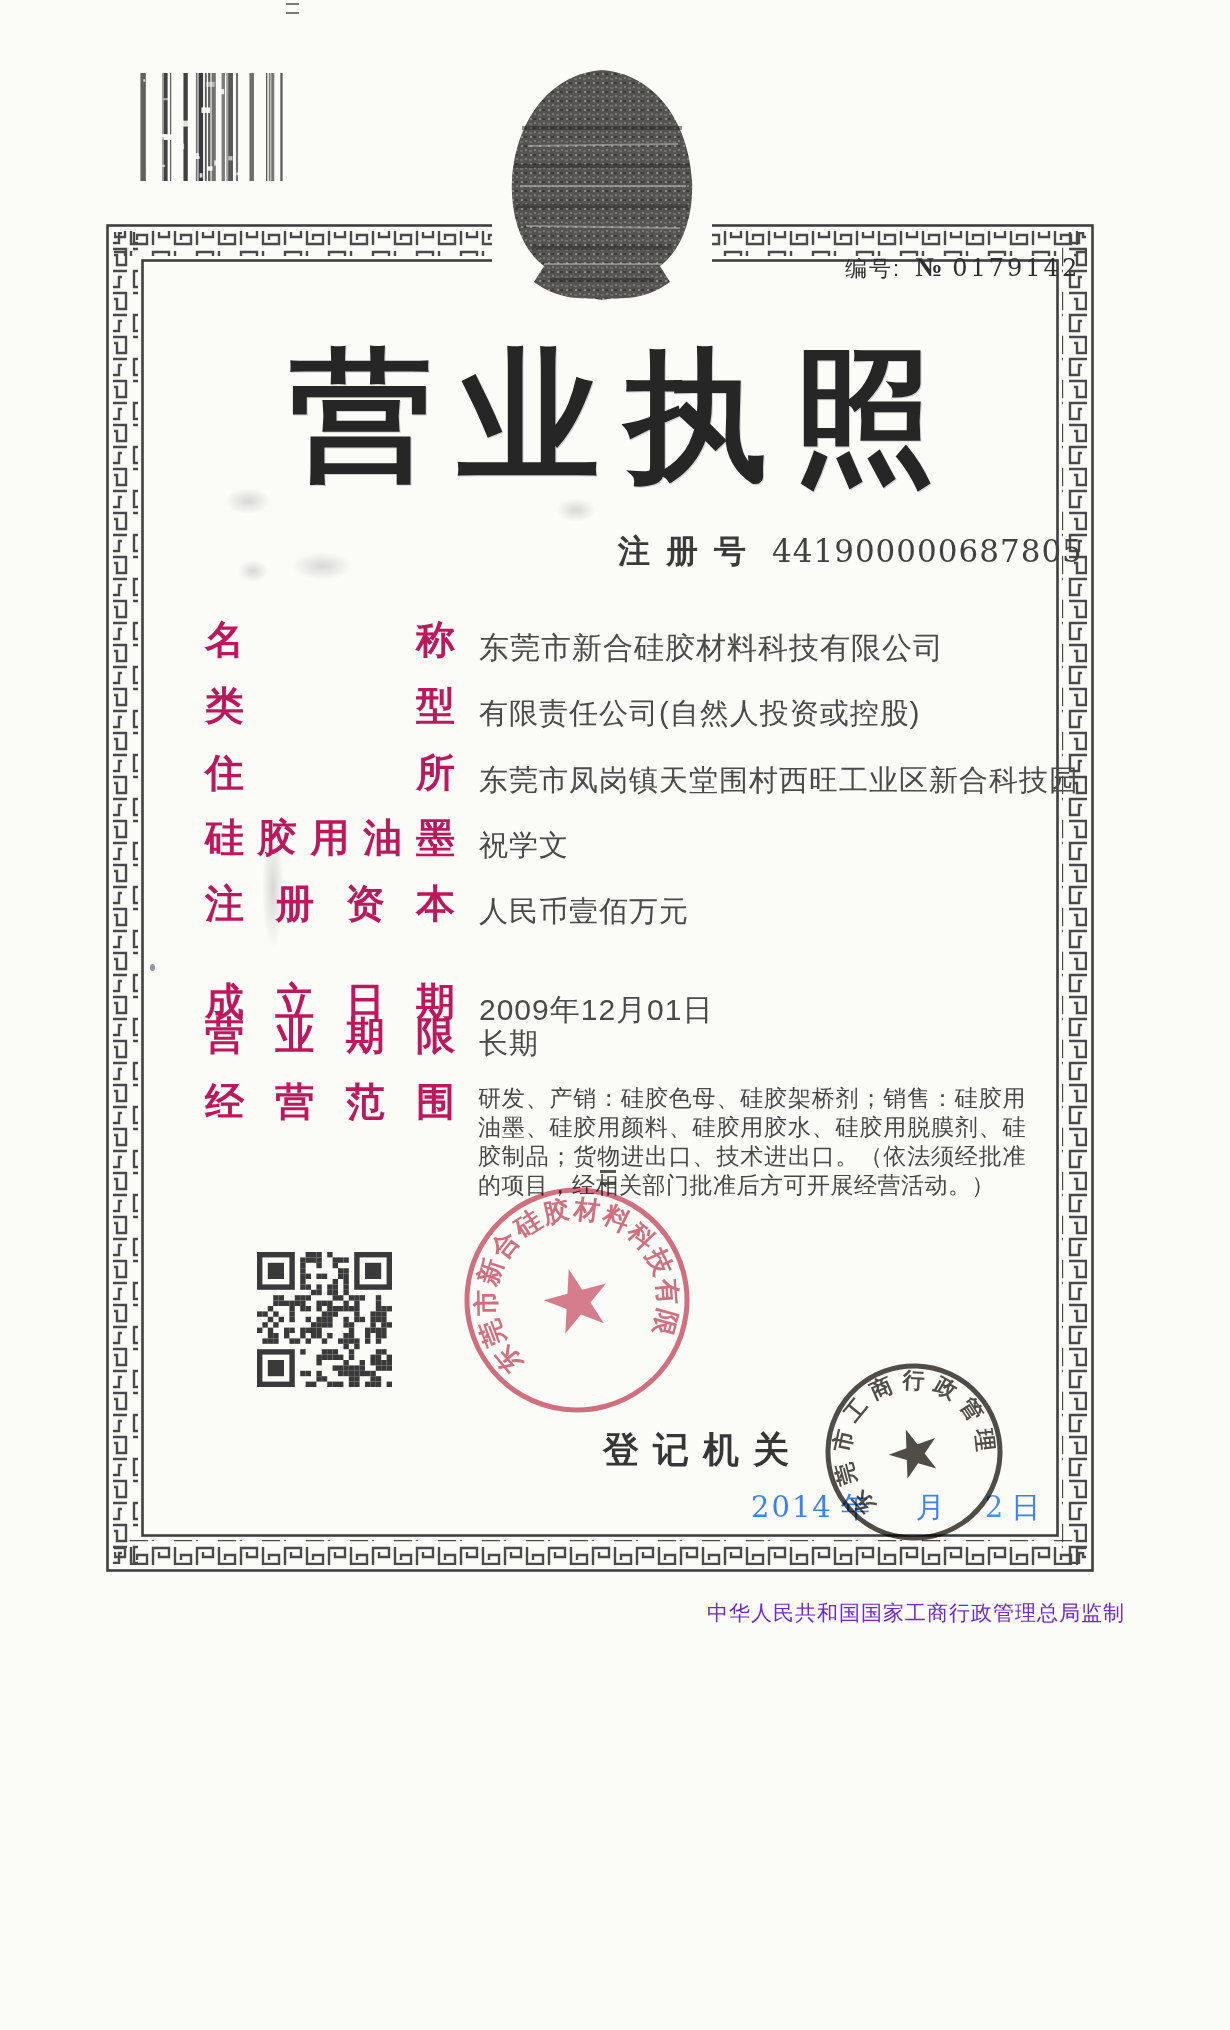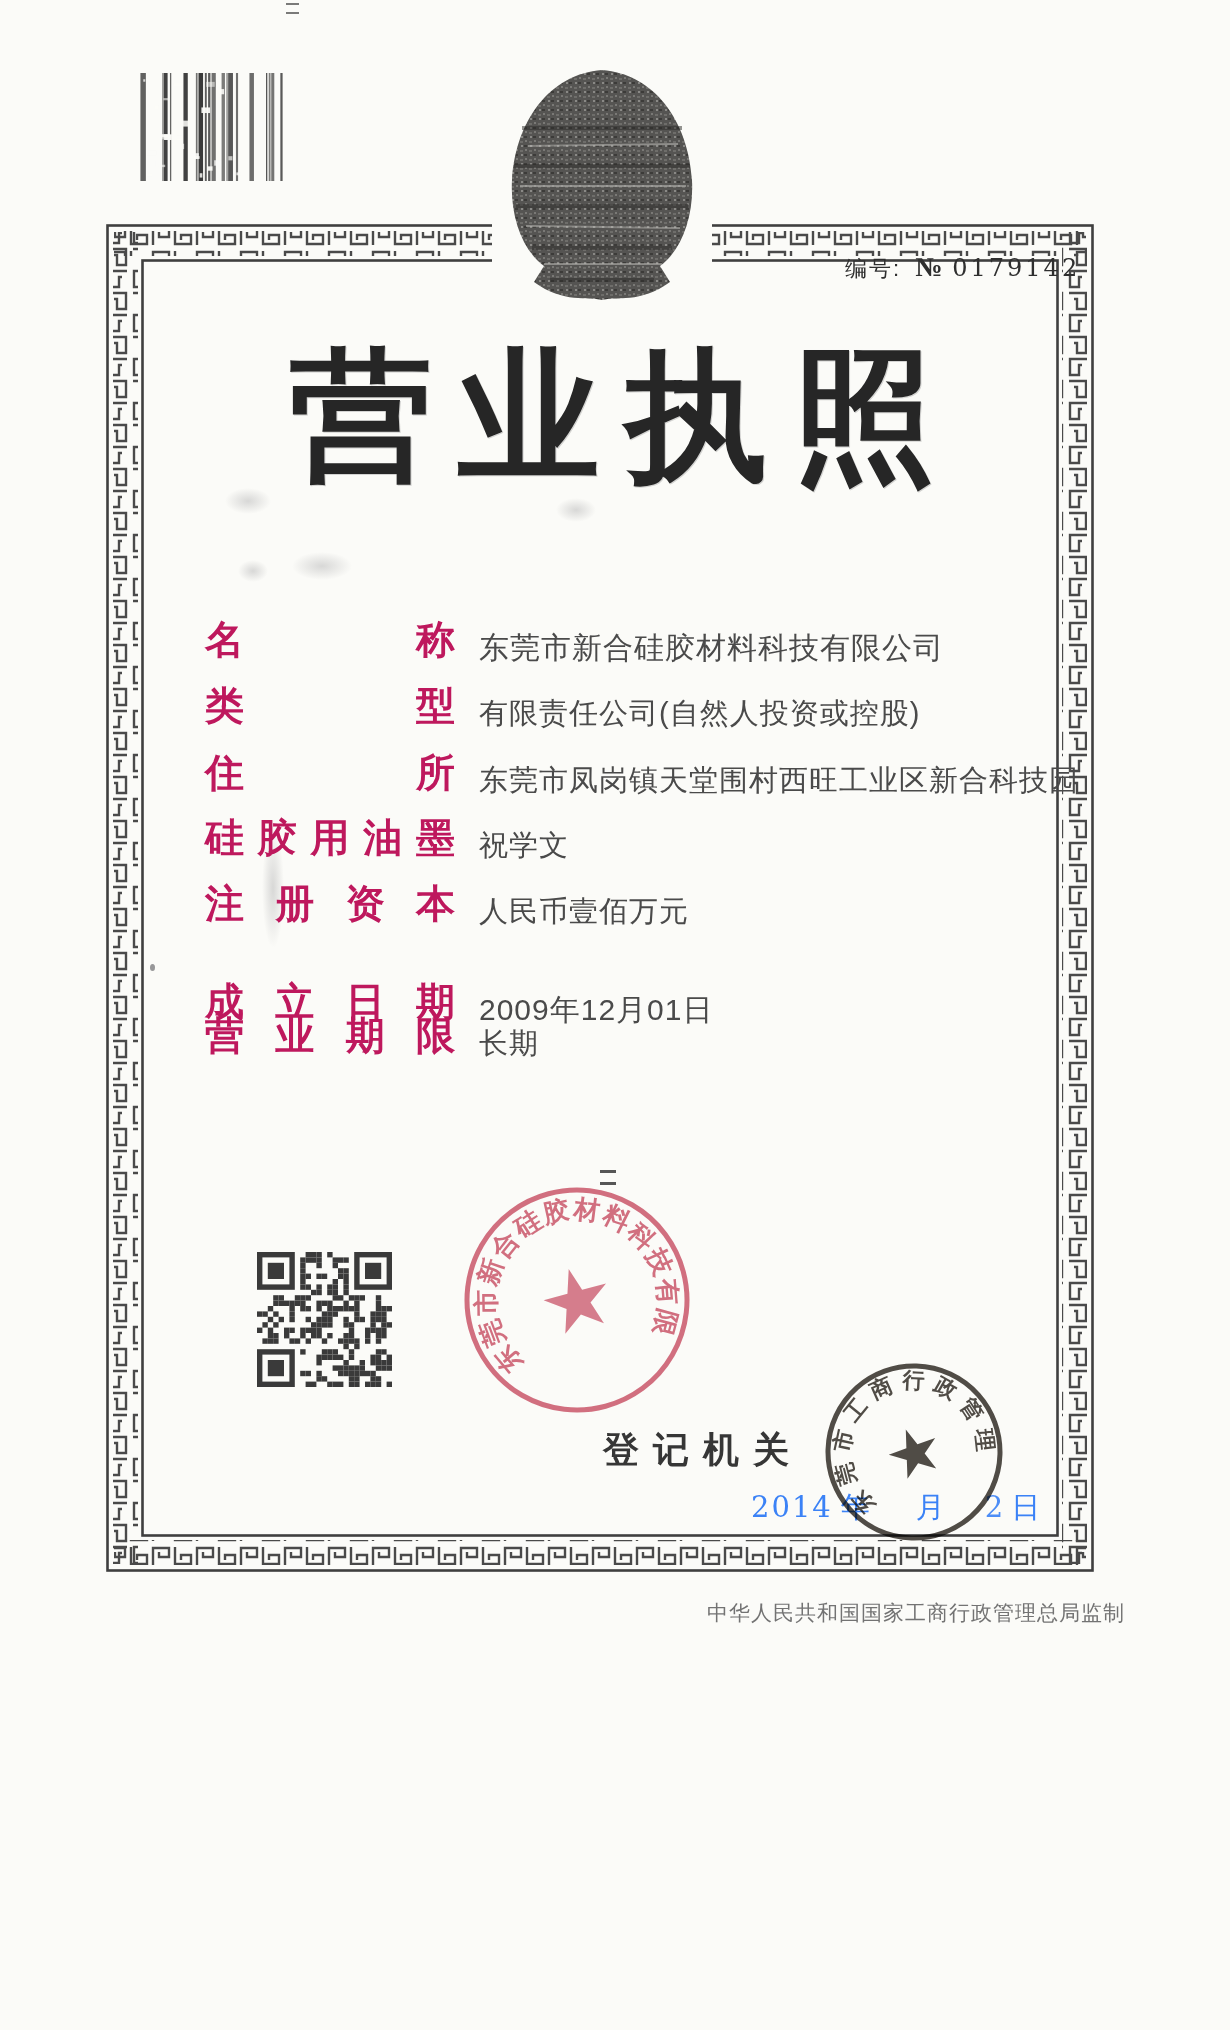--- a/index.html
+++ b/index.html
@@ -39,21 +39,21 @@
   
   .registrar{left:603px;top:1426px;font-size:36px;font-weight:600;letter-spacing:14px;color:#363636;
              font-family:"Liberation Serif", serif;}
   .dateline{left:751px;top:1488px;font-size:29px;color:#3b82f6;white-space:nowrap;}
   .dateline .num{font-family:"DejaVu Serif", serif;letter-spacing:2px;}
   .dateline .u1{margin-left:8px;} .dateline .u2{margin-left:46px;} .dateline .u3{margin-left:6px;}
   .dateline .day{margin-left:40px;opacity:.9;}
   
   .footer-left{left:97px;top:1599px;font-size:20px;color:#454545;letter-spacing:1px;
                font-family:"Liberation Serif", serif;}
-  .footer-right{left:707px;top:1599px;font-size:21px;color:#737373;letter-spacing:1px;
+  .footer-right{left:707px;top:1599px;font-size:21px;color:#6d28d9;letter-spacing:1px;
                font-family:Liberation Sans, sans-serif;}
   
   .seal{mix-blend-mode:multiply;}
   .seal text{font-family:"Liberation Serif", serif;font-weight:bold;}
 </style>
 </head>
 <body>
 
 <div class="page">
 
@@ -168,20 +168,23 @@
     <span>编号:</span><span class="nosym">№</span><span class="digits">0179142</span>
   </div>
 
   <div class="abs title">
     <span>营</span>
     <span>业</span>
     <span>执</span>
     <span>照</span>
   </div>
 
+  <div class="abs regline">
+    <span class="rlabel">注册号</span><span class="rno">441900000687805</span>
+  </div>
 
   <div class="abs row" style="top:618px;">
     <span class="f-label">名称</span><span class="f-value" style="font-size:30px;">东莞市新合硅胶材料科技有限公司</span>
   </div>
   <div class="abs row" style="top:751px;">
     <span class="f-label">住所</span><span class="f-value">东莞市凤岗镇天堂围村西旺工业区新合科技园</span>
   </div>
   <div class="abs row" style="top:684px;">
     <span class="f-label">类型</span><span class="f-value">有限责任公司(自然人投资或控股)</span>
   </div>
@@ -189,20 +192,24 @@
     <span class="f-label">硅胶用油墨</span><span class="f-value">祝学文</span>
   </div>
   <div class="abs row" style="top:882px;">
     <span class="f-label">注册资本</span><span class="f-value">人民币壹佰万元</span>
   </div>
   <div class="abs row" style="top:948px;margin-top:32px;">
     <span class="f-label">成立日期</span><span class="f-value" style="font-size:30px;">2009年12月01日</span>
   </div>
   <div class="abs row" style="top:1014px;">
     <span class="f-label">营业期限</span><span class="f-value">长期</span>
+  </div>
+  <div class="abs row" style="top:1080px;height:130px;">
+    <span class="f-label">经营范围</span>
+    <span class="scope-value">研发、产销：硅胶色母、硅胶架桥剂；销售：硅胶用油墨、硅胶用颜料、硅胶用胶水、硅胶用脱膜剂、硅胶制品；货物进出口、技术进出口。（依法须经批准的项目，经相关部门批准后方可开展经营活动。）</span>
   </div>
   <div class="abs tinybars" style="left:600px;top:1170px;"></div>
 
   <div class="abs" style="left:257px;top:1252px;">
     <svg id="qr-svg" width="135" height="135">
         <rect x="0" y="59.400000000000006" width="5.4" height="5.4" fill="#3a3a3a"></rect>
         <rect x="0" y="75.60000000000001" width="5.4" height="5.4" fill="#3a3a3a"></rect>
         <rect x="5.4" y="59.400000000000006" width="5.4" height="5.4" fill="#3a3a3a"></rect>
         <rect x="5.4" y="70.2" width="5.4" height="5.4" fill="#3a3a3a"></rect>
         <rect x="5.4" y="86.4" width="5.4" height="5.4" fill="#3a3a3a"></rect>

